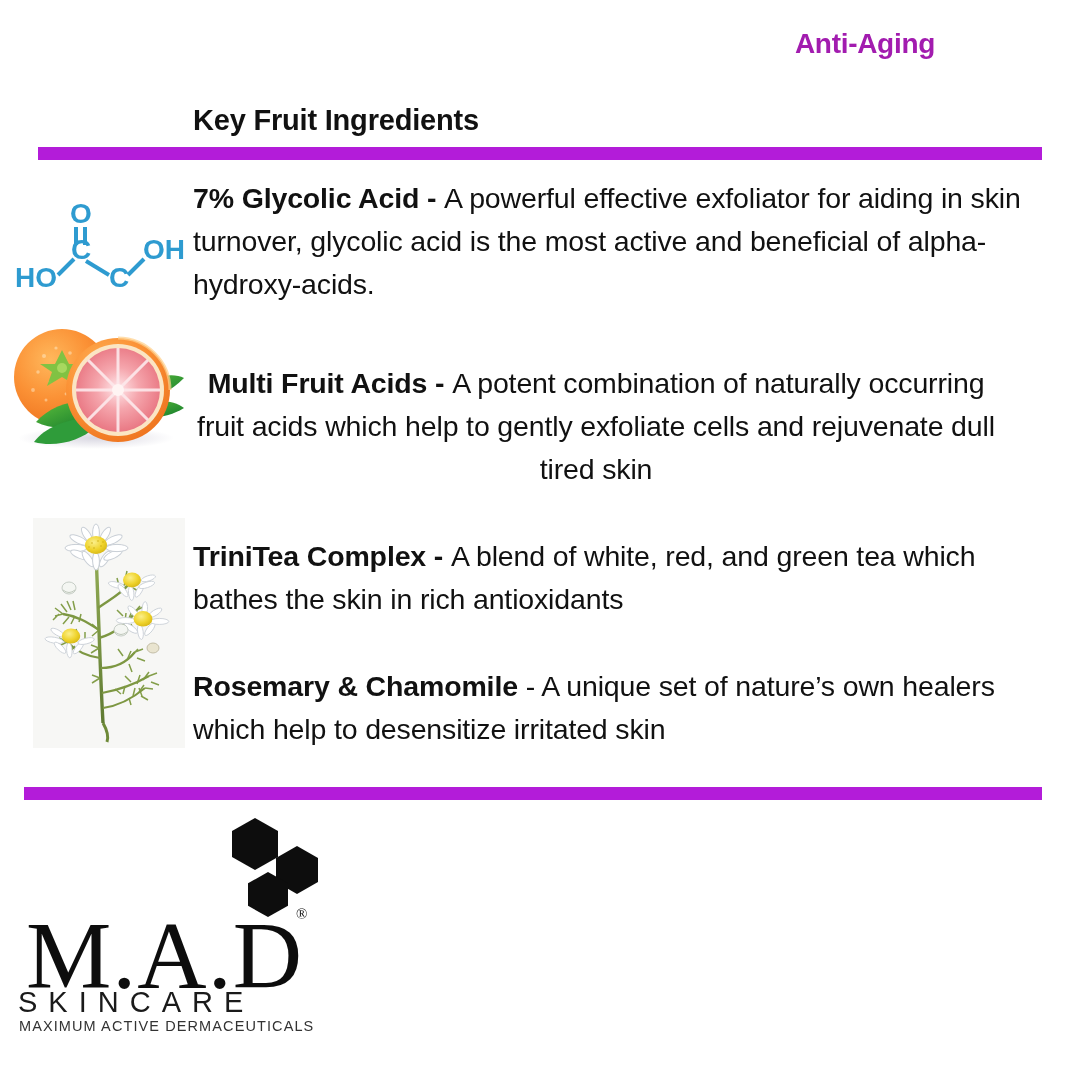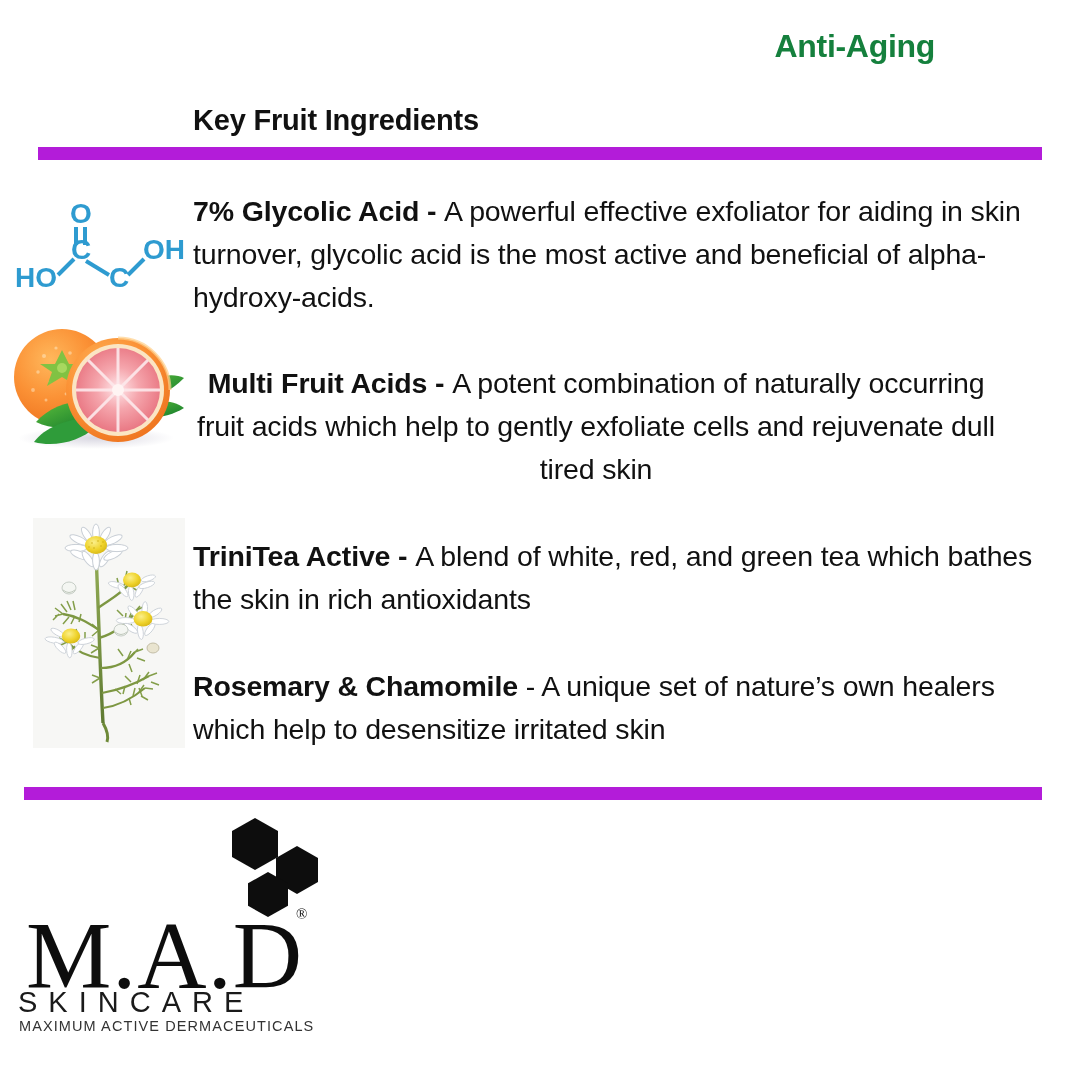--- a/index.html
+++ b/index.html
@@ -14,23 +14,23 @@
     font-family: "Liberation Sans", sans-serif;
     color: #000000;
     overflow: hidden;
   }
 
   
   #anti-aging-label {
     position: absolute;
     top: 28px;
     right: 145px;
-    font-size: 32px;
+    font-size: 28px;
     font-weight: bold;
-    color: #15803d;
+    color: #a21caf;
     letter-spacing: -0.3px;
     white-space: nowrap;
     text-align: center;
   }
 
   
   #section-heading {
     position: absolute;
     left: 193px;
     top: 104px;
@@ -63,21 +63,21 @@
     position: absolute;
     left: 193px;
     font-size: 28.5px;
     line-height: 43px;
     color: #111111;
     letter-spacing: -0.15px;
   }
   .ingredient-text b {
     font-weight: bold;
   }
-  #ing-text-0 { top: 190px; width: 858px; }
+  #ing-text-0 { top: 177px; width: 858px; }
   #ing-text-1 { top: 362px; width: 806px; text-align: center; }
   #ing-text-2 { top: 535px; width: 845px; }
   #ing-text-3 { top: 665px; width: 845px; }
 
   
   .ingredient-visual {
     position: absolute;
   }
 
   
@@ -411,21 +411,21 @@
         <path d="M-6 2 q6 5 12 0" fill="none" stroke="#b9c2b4" stroke-width="0.9"></path>
       </g>
       <g transform="translate(120,130)">
         <ellipse cx="0" cy="0" rx="6" ry="5" fill="#e9e4cf" stroke="#bdb89f" stroke-width="0.9"></ellipse>
       </g>
     </g>
   </svg>
 </div>
 
 <div id="ing-text-2" class="ingredient-text">
-  <b>TriniTea Active</b><b>  - </b><span>A blend of white, red, and green tea which bathes the skin in rich antioxidants</span>
+  <b>TriniTea Complex</b><b>  - </b><span>A blend of white, red, and green tea which bathes the skin in rich antioxidants</span>
 </div>
 
 <div id="ing-text-3" class="ingredient-text">
   <b>Rosemary &amp; Chamomile</b><span>  - </span><span>A unique set of nature’s own healers which help to desensitize irritated skin</span>
 </div>
 
 <div id="rule-bottom" class="purple-rule"></div>
 
 <div id="logo-block">
 

